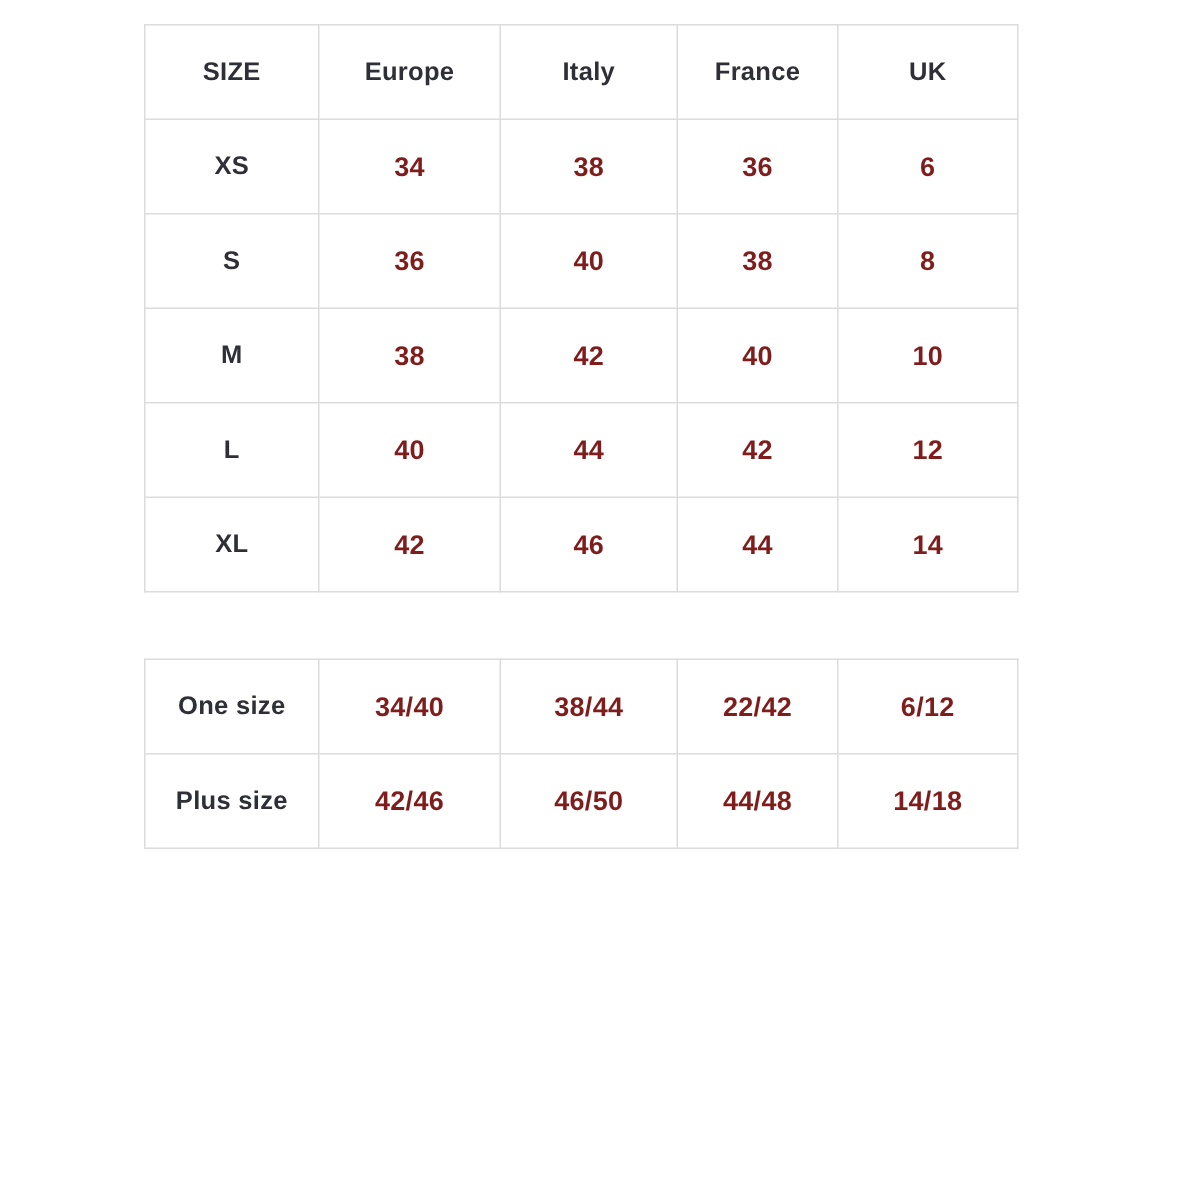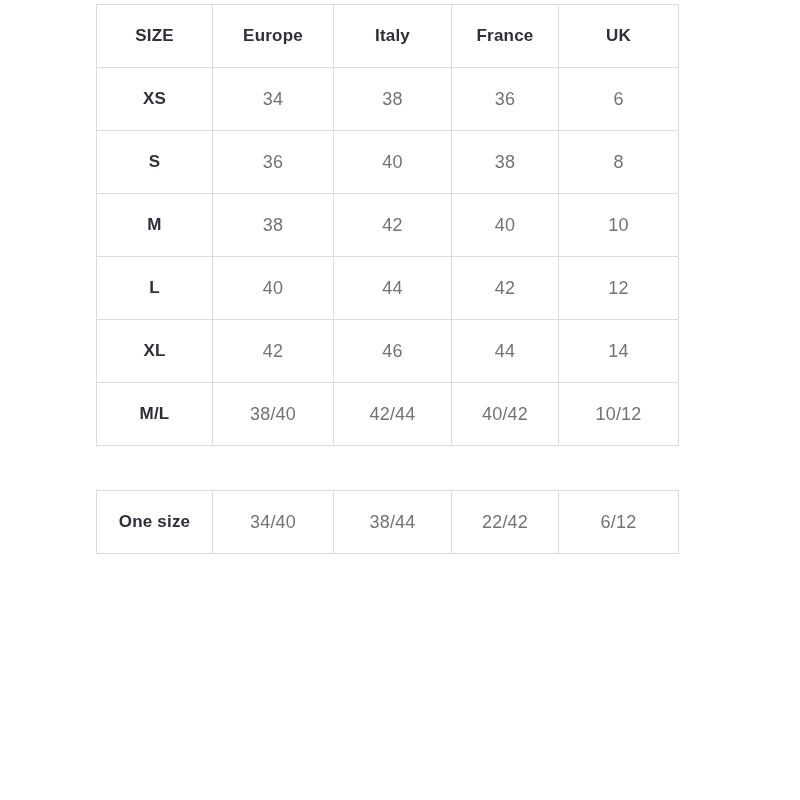--- a/index.html
+++ b/index.html
@@ -10,42 +10,43 @@
     height: 800px;
     font-family: "Liberation Sans", sans-serif;
   }
   .chart-wrap {
     padding: 4px 0 0 96px;
   }
   table {
     border-collapse: collapse;
     table-layout: fixed;
     width: 582px;
+    margin-top: 12px;
   }
   .t2 {
     margin-top: 44px;
   }
   th, td {
     border: 1px solid #dcdcdc;
     text-align: center;
     vertical-align: middle;
     height: 62px;
     padding: 0;
     overflow: hidden;
     background: #ffffff;
   }
   th {
     font-weight: 700;
     color: #2f2f38;
     font-size: 17px;
     letter-spacing: 0.2px;
   }
   td {
-    font-weight: 400;
-    color: #737373;
+    font-weight: 700;
+    color: #7f1d1d;
     font-size: 18px;
     letter-spacing: 0.2px;
   }
 </style>
 </head>
 <body>
 
 <div class="chart-wrap">
 
   <table class="t1">
@@ -92,42 +93,42 @@
       <td>42</td>
       <td>12</td>
     </tr>
     <tr>
       <th>XL</th>
       <td>42</td>
       <td>46</td>
       <td>44</td>
       <td>14</td>
     </tr>
-    <tr>
-      <th>M/L</th>
-      <td>38/40</td>
-      <td>42/44</td>
-      <td>40/42</td>
-      <td>10/12</td>
-    </tr>
   </tbody>
     </table>
 
   <table class="t2">
     <colgroup>
       <col style="width:116px">
         <col style="width:121px">
         <col style="width:118px">
         <col style="width:107px">
         <col style="width:120px">
     </colgroup>
     <tbody>
         <tr>
       <th>One size</th>
       <td>34/40</td>
       <td>38/44</td>
       <td>22/42</td>
       <td>6/12</td>
     </tr>
+    <tr>
+      <th>Plus size</th>
+      <td>42/46</td>
+      <td>46/50</td>
+      <td>44/48</td>
+      <td>14/18</td>
+    </tr>
   </tbody>
     </table>
 
 </div>
 
 </body></html>

